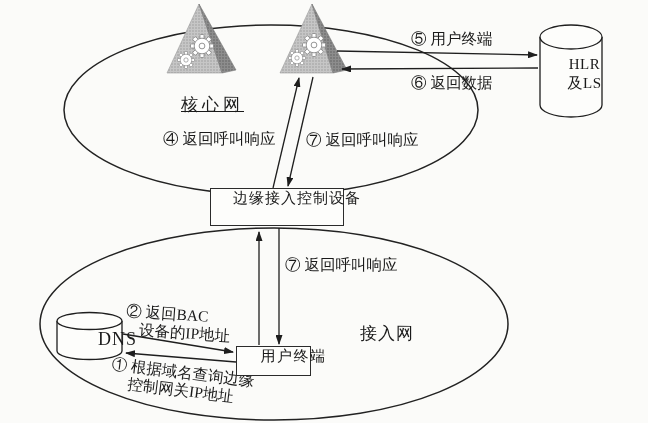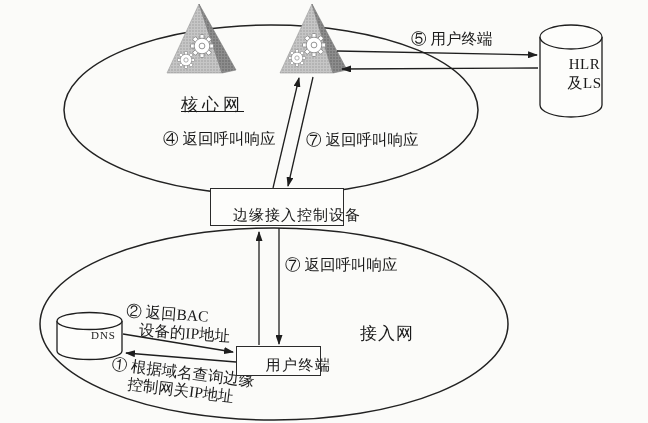--- a/index.html
+++ b/index.html
@@ -14,29 +14,29 @@
   svg.layer { position:absolute; left:0; top:0; width:648px; height:423px; }
   .lbl { position:absolute; white-space:nowrap; font-size:15.5px; line-height:1.18; }
   .lbl.big { font-size:17px; letter-spacing:4px; }
   .lbl.net2 { font-size:17px; letter-spacing:1px; }
   .tilt4 { transform:rotate(4deg); transform-origin:left top; }
   .tilt7 { transform:rotate(7deg); transform-origin:left top; }
   .indent14 { padding-left:14px; }
   .indent18 { padding-left:18px; }
   .box {
     position:absolute; background:#fdfdfb; border:1.6px solid #2b2b2b;
-    display:flex; align-items:flex-end; justify-content:center;
+    display:flex; align-items:flex-start; justify-content:center;
     white-space:nowrap;
     padding-left:40px;
   }
   .box.bac { left:210px; top:188px; width:134px; height:38px; font-size:15px; letter-spacing:1px; }
-  .box.term { left:236px; top:346px; width:85px; height:30px; font-size:15px; letter-spacing:1.5px; }
+  .box.term { left:236px; top:346px; width:75px; height:30px; font-size:15px; letter-spacing:1.5px; }
   .cyl-lbl { position:absolute; text-align:center;padding-left:27px; }
   .cyl-lbl.hlr { left:540px; top:55px; width:62px; font-size:15px; line-height:1.25; letter-spacing:0.5px; }
-  .cyl-lbl.dns { left:57px; top:329px; width:66px; font-size:11px; letter-spacing:1px; }
+  .cyl-lbl.dns { left:71px; top:329px; width:66px; font-size:18px; letter-spacing:1px; }
 </style>
 </head>
 <body>
 
 <div class="canvas">
 
   <svg class="layer" viewBox="0 0 648 423">
     <defs>
       <pattern id="ht-light" width="3" height="3" patternUnits="userSpaceOnUse">
         <rect width="3" height="3" fill="#c6c6c6"></rect>
@@ -98,20 +98,21 @@
       <line x1="236" y1="362" x2="126" y2="353" marker-end="url(#arrow)"></line>
     </g>
   </svg>
 
   <div class="lbl big" style="left:181px; top:95px;text-decoration:underline;">核心网</div>
   <div class="lbl net2" style="left:360px; top:324px;">接入网</div>
 
   <div class="lbl" style="left:163px; top:130px;">④ 返回呼叫响应</div>
   <div class="lbl" style="left:306px; top:131px;">⑦ 返回呼叫响应</div>
   <div class="lbl" style="left:411px; top:30px;">⑤ 用户终端</div>
+  <div class="lbl" style="left:411px; top:74px;">⑥ 返回数据</div>
   <div class="lbl" style="left:285px; top:256px;">⑦ 返回呼叫响应</div>
 
   <div class="lbl tilt4" style="left:127px; top:302px;">
     <div>② 返回BAC</div>
     <div class="indent14">设备的IP地址</div>
   </div>
 
   <div class="lbl tilt7" style="left:113px; top:355px;">
     <div>① 根据域名查询边缘</div>
     <div class="indent18">控制网关IP地址</div>

